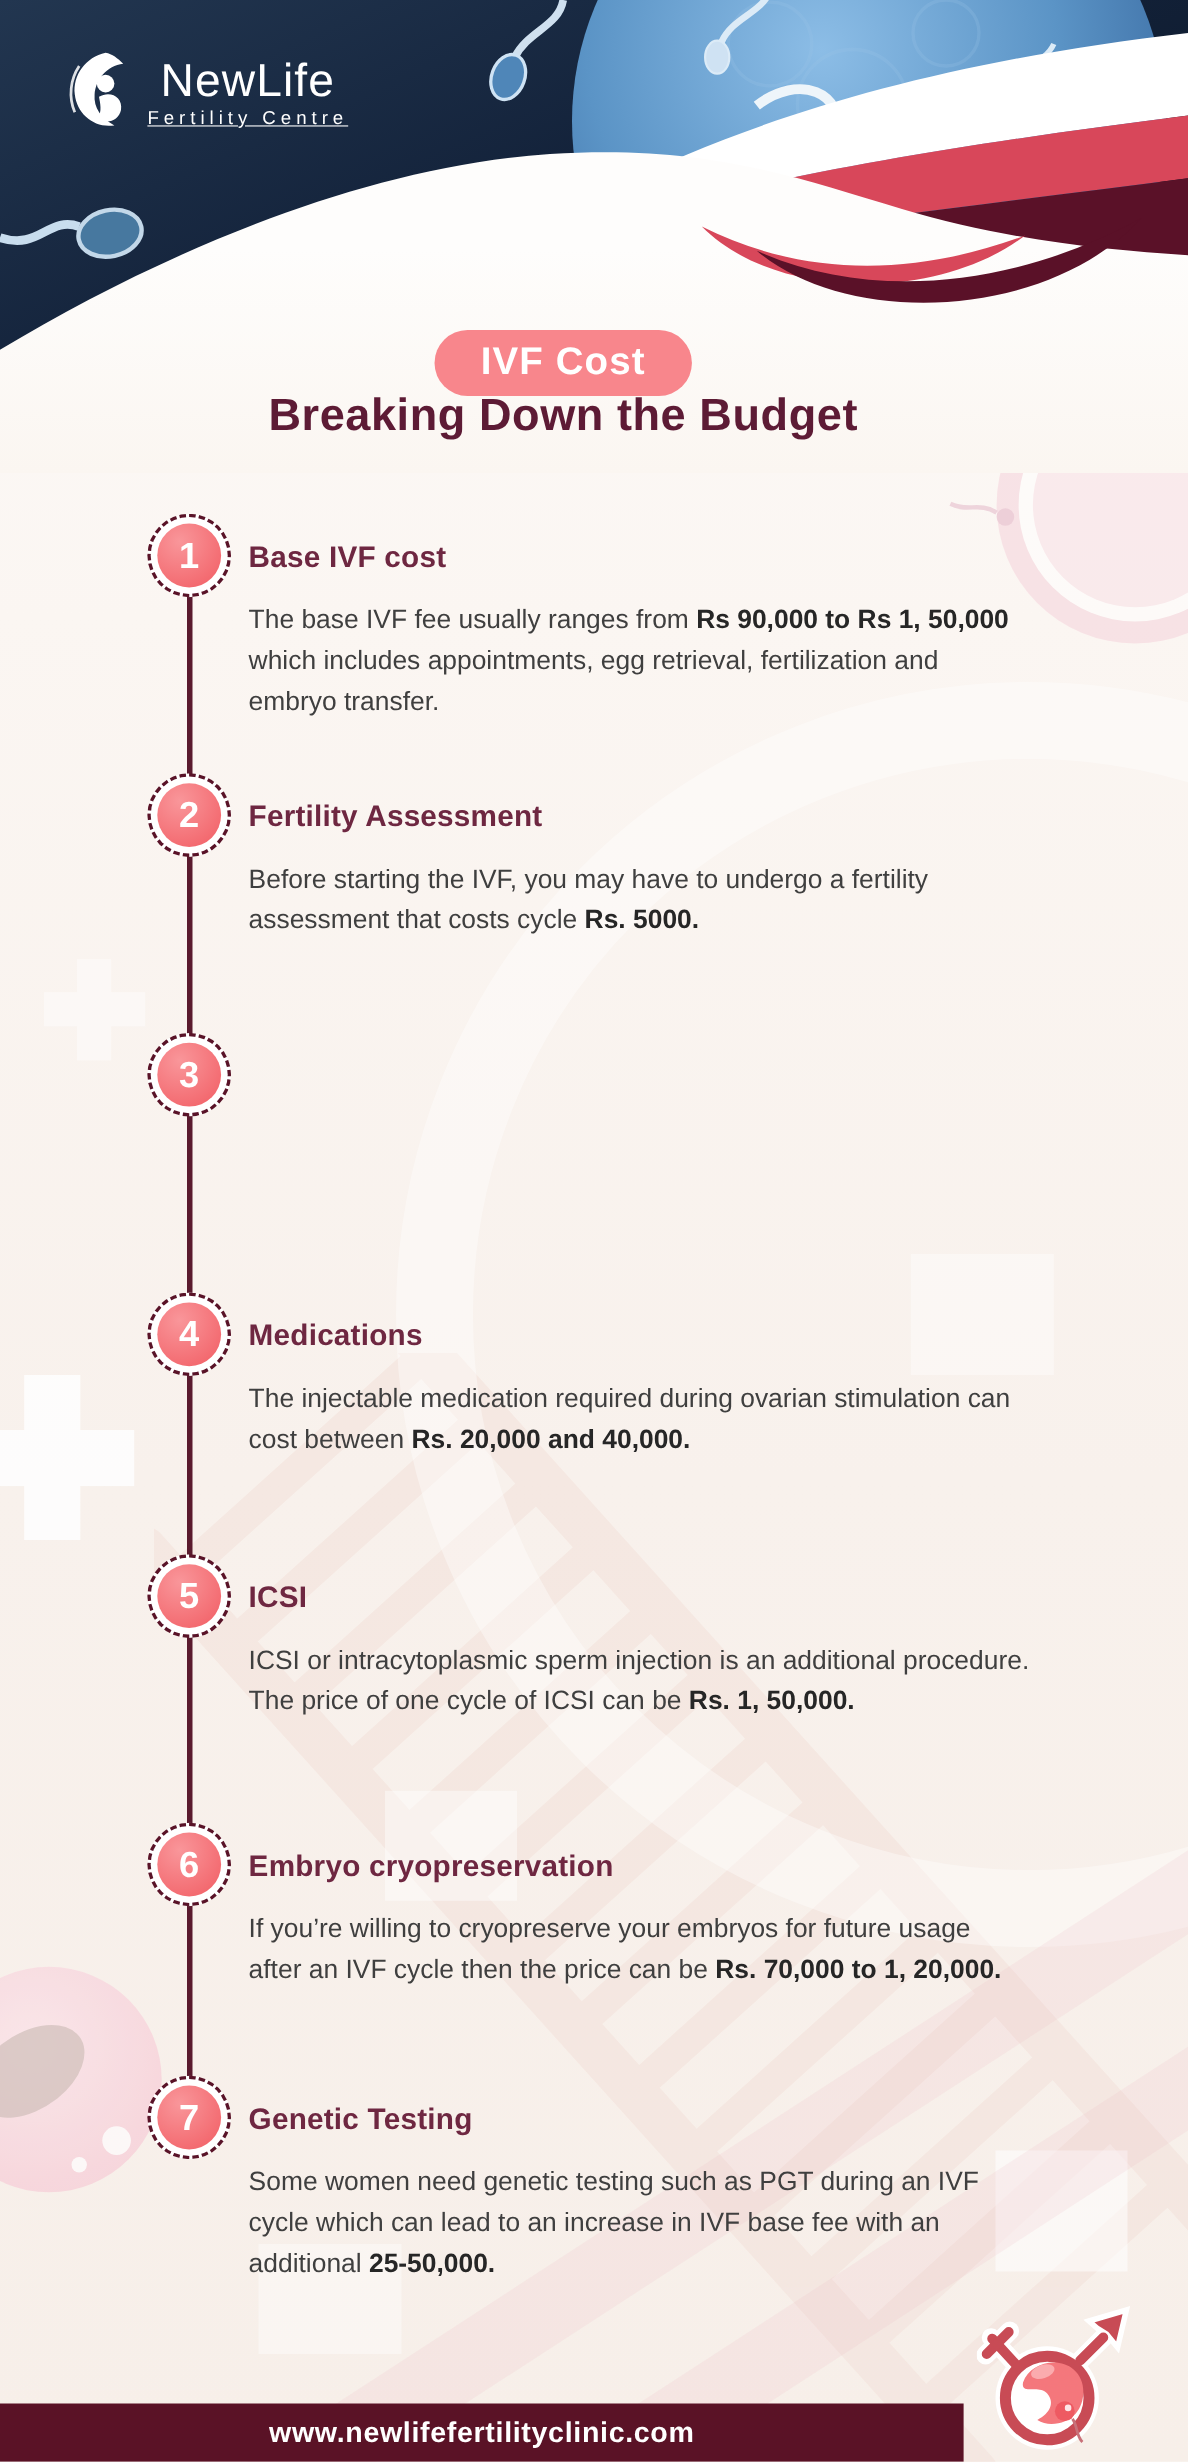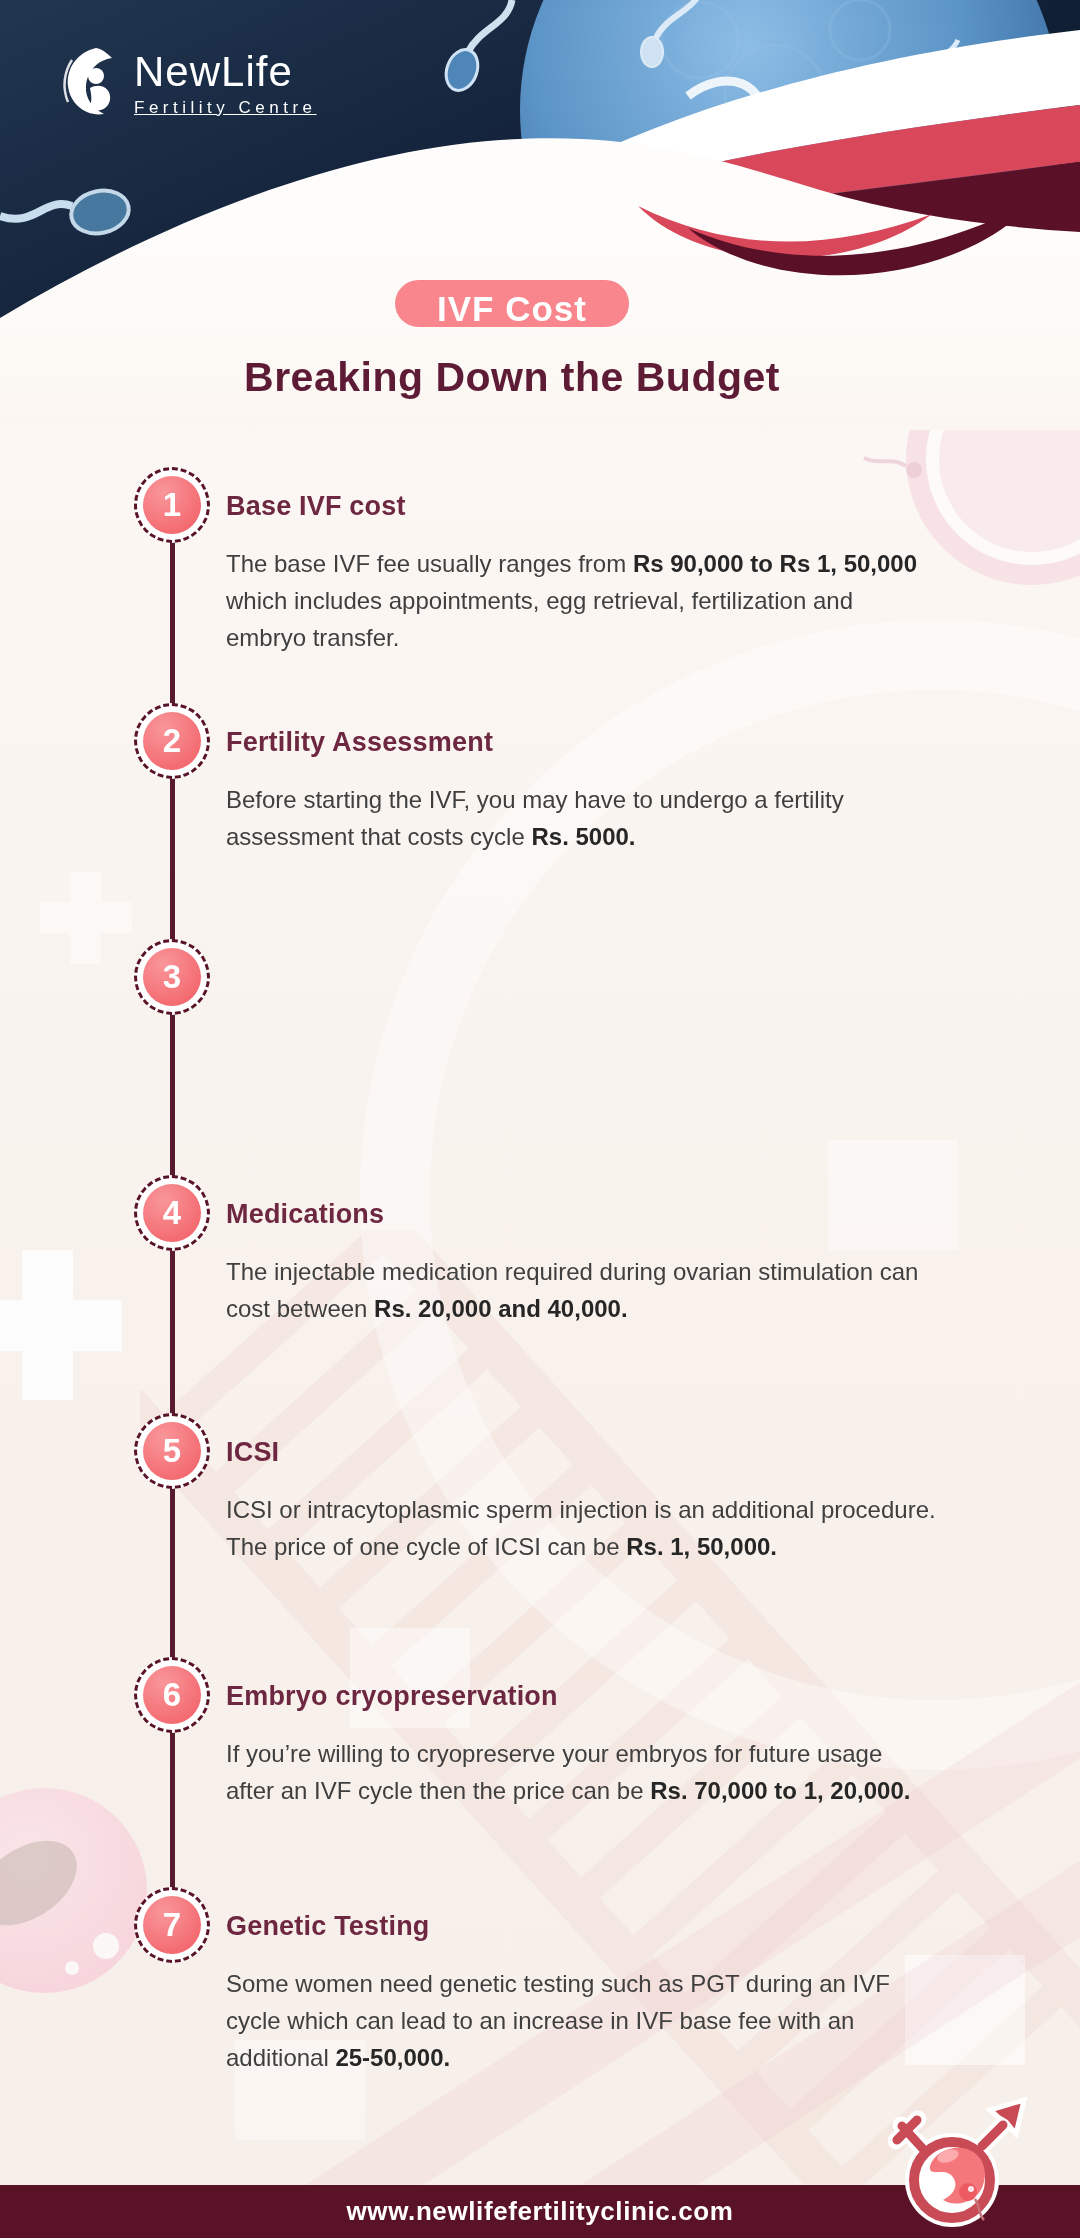--- a/index.html
+++ b/index.html
@@ -7,28 +7,28 @@
   body {
     height:2238px; position:relative; overflow:hidden;
     background:linear-gradient(180deg,#fdfbfa 0%,#fbf6f2 25%,#f8f1ec 60%,#f7efe9 100%);
     font-family:"Liberation Sans", sans-serif;
   }
   .page { position:absolute; inset:0; }
 
   
   .header-art { position:absolute; top:0; left:0; z-index:1; display:block; }
   .logo { position:absolute; top:46px; left:62px; z-index:3; display:flex; align-items:center; gap:14px; color:#fff; }
-  .logo-text { display:flex; flex-direction:column; }
+  .logo-text { display:flex; flex-direction:column;align-items:center; }
   .logo-name { font-size:42px; font-weight:400; letter-spacing:1px; line-height:1.05; }
   .logo-tagline { font-size:17px; font-weight:400; letter-spacing:4.5px; margin-top:3px;text-decoration:underline; }
 
   
-  .badge { position:absolute; top:280px; left:512px; transform:translateX(-50%); z-index:2;
+  .badge { position:absolute; top:300px; left:512px; transform:translateX(-50%); z-index:2;
     background:#f8868c; color:#fff; font-size:35px; font-weight:700; line-height:1;
-    letter-spacing:1px; padding:11px 42px 1px; border-radius:44px; white-space:nowrap; }
+    letter-spacing:1px; padding:11px 42px 14px; border-radius:44px; white-space:nowrap; }
   .main-title { position:absolute; top:354px; left:512px; transform:translateX(-50%); z-index:2;
     color:#5d1b35; font-size:41px; font-weight:700; white-space:nowrap; letter-spacing:0.5px;text-align:right; }
 
   
   .timeline-line { position:absolute; left:170px; top:505px; width:5px; height:1420px; background:#5a1a2e; z-index:1; }
   .item { position:absolute; left:134px; width:828px; display:flex; align-items:flex-start; gap:16px; z-index:2; }
   .marker { width:76px; height:76px; flex:0 0 76px; border:3px dashed #591328; border-radius:50%;
     background:#ffffff; display:flex; align-items:center; justify-content:center; }
   .marker-inner { width:58px; height:58px; border-radius:50%;
     background:radial-gradient(circle at 35% 28%, #f9969a, #f3696f 78%);
@@ -62,21 +62,21 @@
   .wblock { position:absolute; background:#fff; z-index:0; }
   .wb1 { left:828px; top:1140px; width:130px; height:110px; opacity:.4; }
   .wb2 { left:350px; top:1628px; width:120px; height:100px; opacity:.45; }
   .wb3 { left:905px; top:1955px; width:120px; height:110px; opacity:.55; }
   .wb4 { left:235px; top:2040px; width:130px; height:100px; opacity:.4; }
   .stripe { position:absolute; width:1500px; height:64px; background:rgba(234,182,192,.16); z-index:0; }
   .stripe-a { left:-150px; top:2000px; transform:rotate(-33deg); }
   .stripe-b { left:-60px; top:2120px; transform:rotate(-33deg); }
 
   
-  .footer-bar { position:absolute; bottom:0; left:0; width:1080px; height:53px; background:#5a1226;
+  .footer-bar { position:absolute; bottom:0; left:0; width:876px; height:53px; background:#5a1226;
     z-index:3; display:flex; align-items:center; justify-content:center; }
   .footer-url { color:#fff; font-size:26px; font-weight:700; letter-spacing:0.6px; }
   .fertility-icon { position:absolute; left:888px; top:2092px; z-index:4; }
 </style>
 </head>
 <body>
 
 <div class="page">
 
   <svg class="header-art" width="1080" height="430" viewBox="0 0 1080 430">

